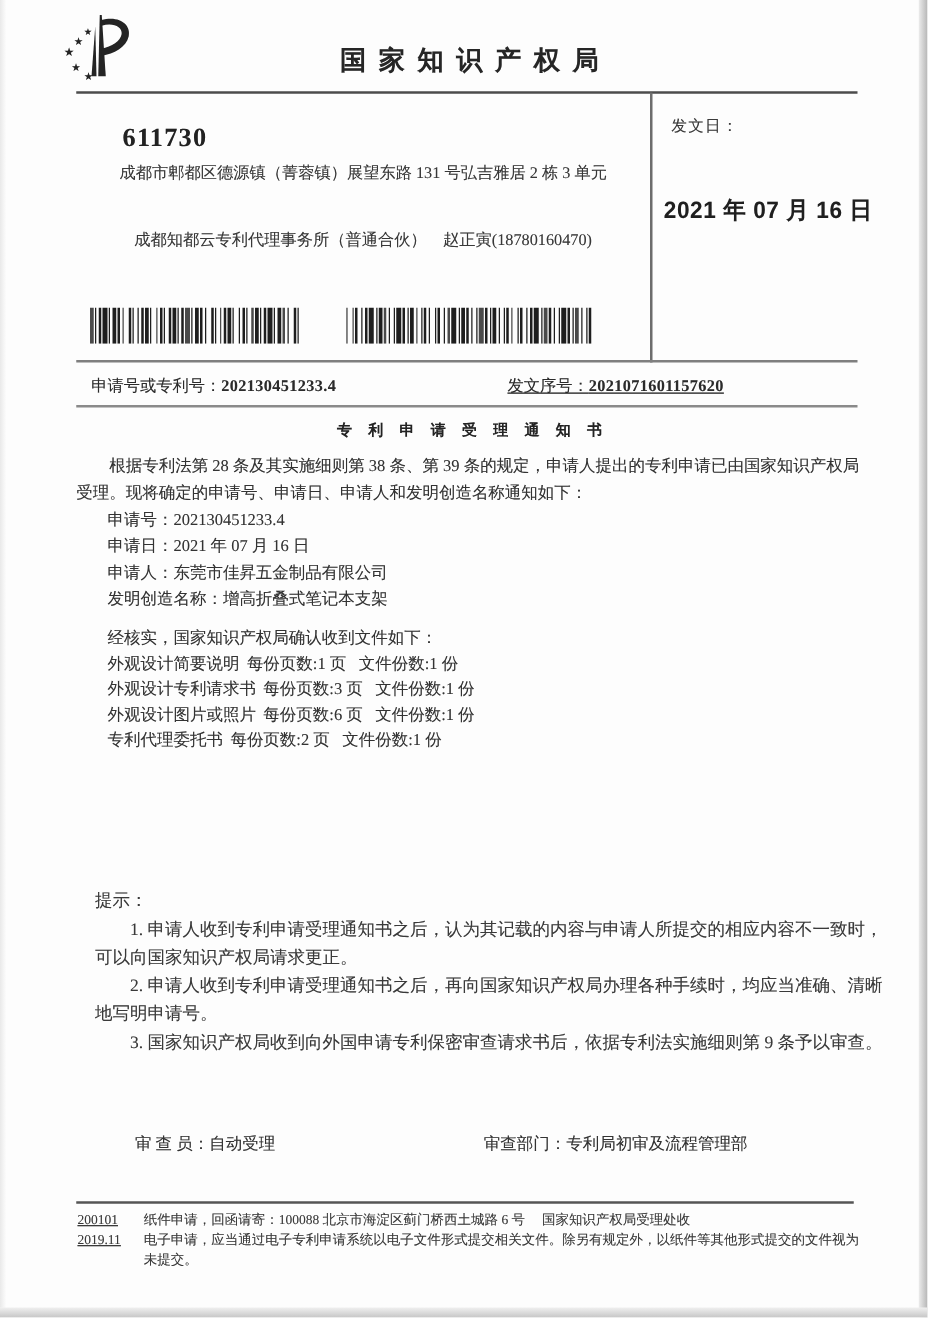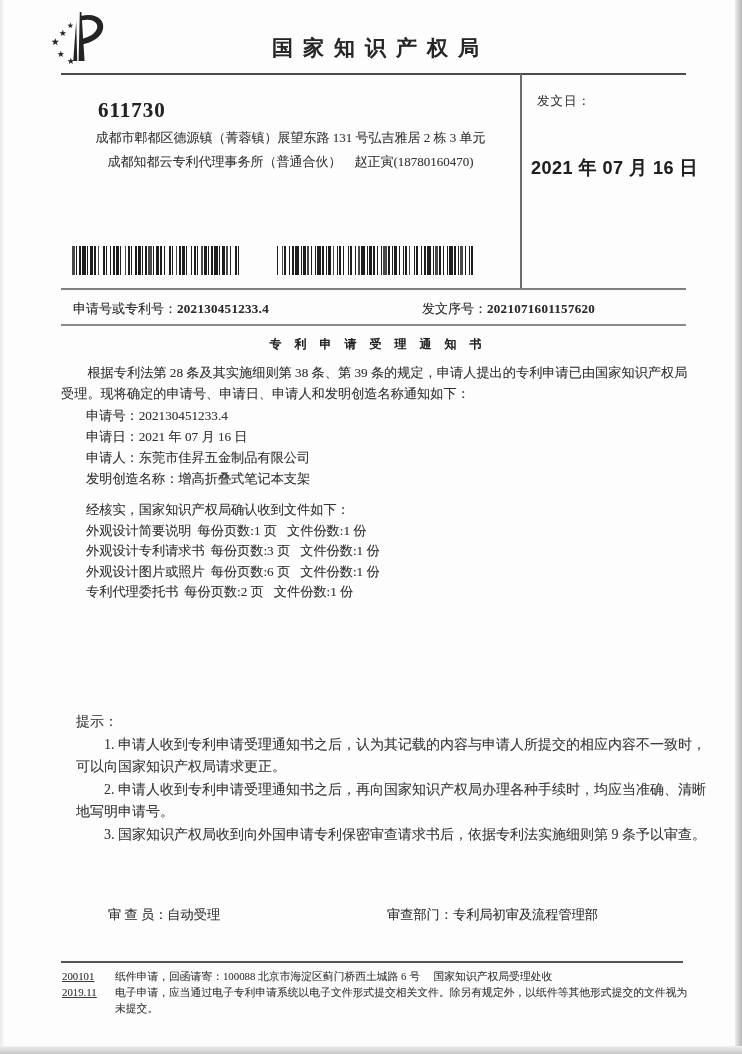--- a/index.html
+++ b/index.html
@@ -27,37 +27,37 @@
   .hr{position:absolute;left:61px;width:625px;height:2px;}
   .hr1{top:73px;background:#4c4c4c;}
   .hr2{top:288px;background:#7f7f7f;}
   .hr3{top:324px;background:#8a8a8a;}
   .hrfoot{top:961px;background:#555;width:622px;}
 
   .addr-block{position:absolute;left:61px;top:75px;width:459px;height:212px;}
   .postal{position:absolute;left:37px;top:23px;font-size:21px;font-weight:bold;letter-spacing:1px;color:#222;}
   .addr1{position:absolute;top:54px;width:100%;text-align:center;font-size:13px;color:#383838;}
   .addr2{position:absolute;top:75px;width:100%;text-align:center;font-size:13px;color:#383838;}
-  .recip{position:absolute;top:78px;width:100%;text-align:center;font-size:13px;color:#383838;}
+  .recip{position:absolute;top:108px;width:100%;text-align:center;font-size:13px;color:#383838;}
 
   .vline{position:absolute;left:520px;top:74px;width:2px;height:216px;background:#6d6d6d;}
 
   .datebox{position:absolute;left:522px;top:75px;width:168px;height:214px;}
   .date-label{position:absolute;left:15px;top:18px;font-size:12.5px;letter-spacing:1px;color:#3a3a3a;}
   .date-value{position:absolute;left:9px;top:80px;font-size:19px;font-weight:bold;white-space:nowrap;
     font-family:"Liberation Sans","DejaVu Sans",sans-serif;color:#1f1f1f;
     display:inline-block;transform:scaleX(0.95);transform-origin:left center;letter-spacing:0.5px;}
 
   .barcode{position:absolute;top:246px;}
   .bc1{left:72px;}
   .bc2{left:277px;}
 
   .refrow{position:absolute;top:300px;left:61px;width:629px;font-size:13px;color:#2b2b2b;}
   .refrow .ref1{position:absolute;left:12px;white-space:nowrap;}
-  .refrow .ref2{position:absolute;left:361px;white-space:nowrap;}
+  .refrow .ref2{position:absolute;left:345px;white-space:nowrap;text-decoration:underline;}
   .refrow b{font-weight:bold;letter-spacing:0.3px;}
 
   .notice-title{position:absolute;top:336px;left:61px;width:629px;text-align:center;
     font-size:12px;font-weight:bold;letter-spacing:13px;text-indent:13px;color:#232323;}
 
   .body-block{position:absolute;left:61px;top:362px;width:631px;font-size:13.2px;line-height:21.3px;color:#333;}
   .body-block .intro{margin:0;text-indent:2em;}
   .field{padding-left:25px;}
 
   .received-block{position:absolute;left:61px;top:500px;width:631px;font-size:13.2px;line-height:20.5px;color:#333;}

